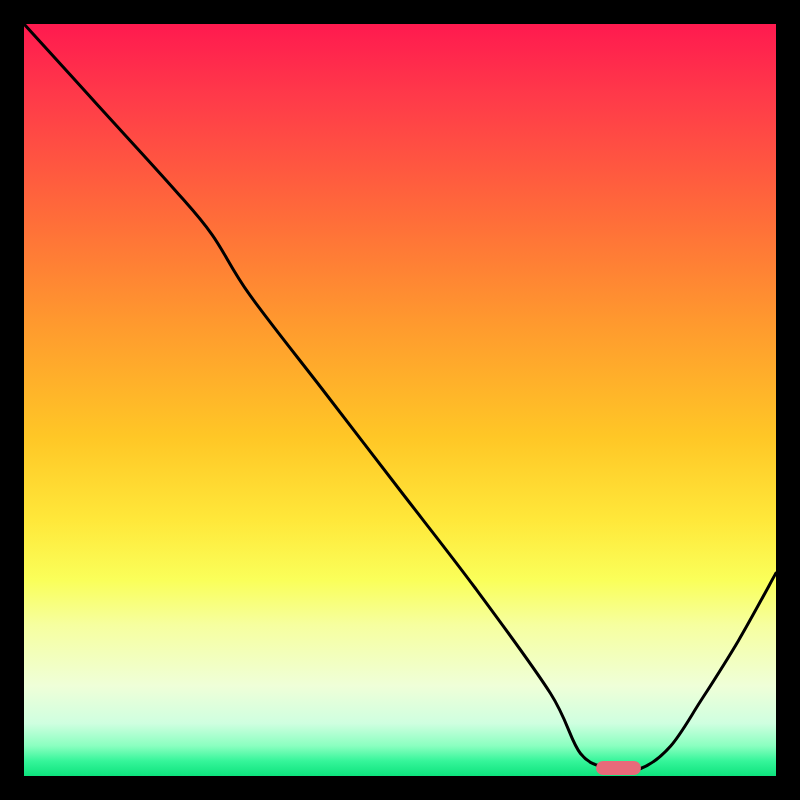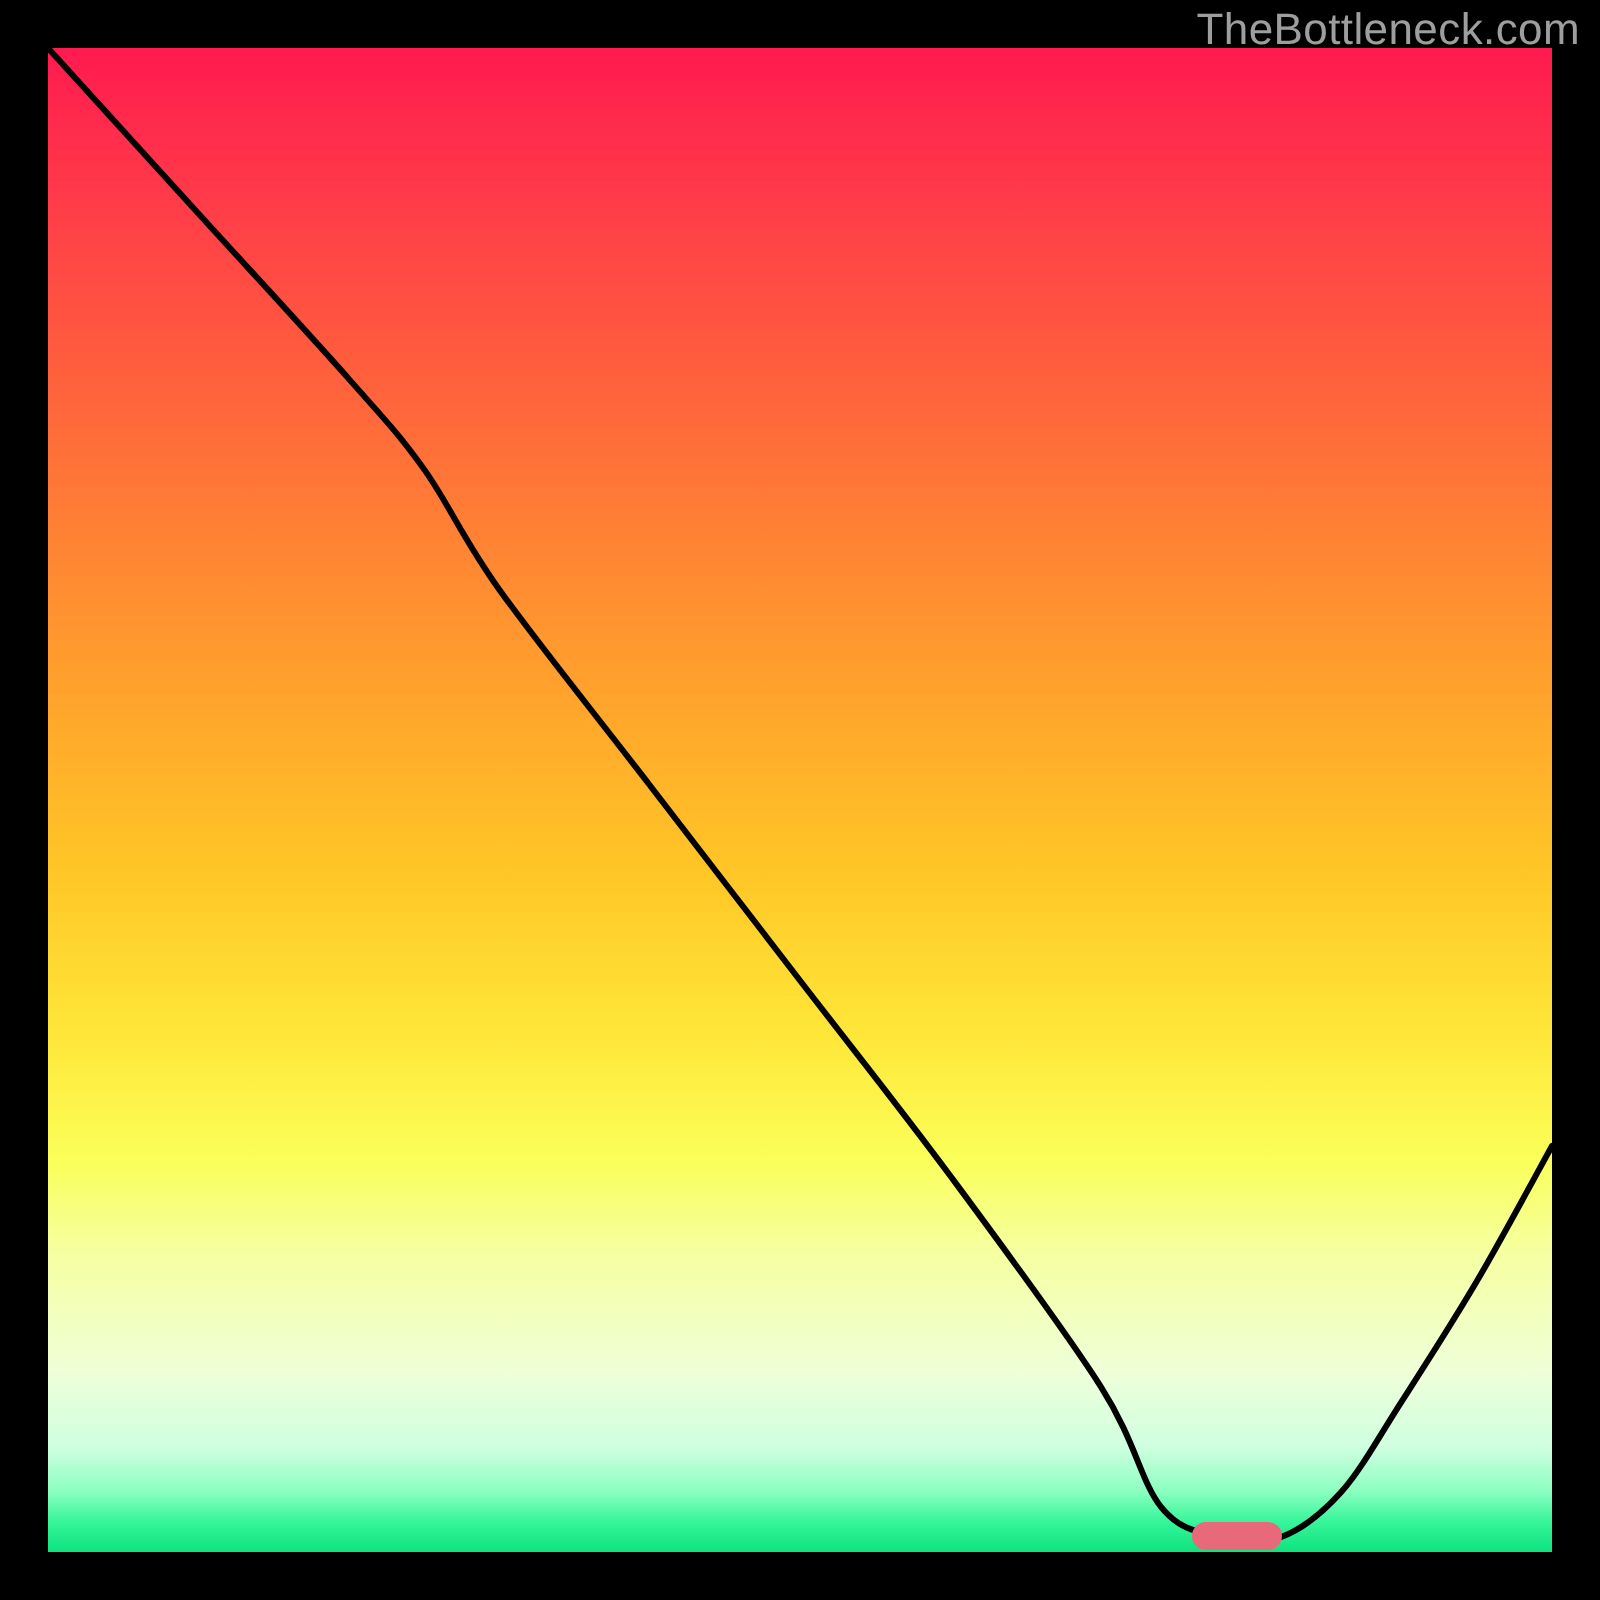--- a/index.html
+++ b/index.html
@@ -61,21 +61,20 @@
     width: 48px;
     height: 14px;
     background: #e86a7a;
     border-radius: 7px;
   }
 </style>
 </head>
 <body>
 <div class="frame">
 
-  <span class="watermark">TheBottleneck.com</span>
 
   <div class="plot">
     <svg class="curve" viewBox="0 0 752 752" preserveAspectRatio="none">
       <path id="curvePath" fill="none" stroke="#000" stroke-width="3" stroke-linejoin="round" stroke-linecap="round" d="M 0 0 C 12.533333333333333 13.786666666666664, 50.13333333333334 55.14666666666666, 75.2 82.71999999999998 C 100.26666666666667 110.29333333333331, 131.6 144.1333333333333, 150.4 165.43999999999997 C 169.20000000000002 186.74666666666664, 175.46666666666667 193.01333333333338, 188 210.56000000000003 C 200.53333333333333 228.10666666666668, 206.79999999999998 244.39999999999998, 225.6 270.71999999999997 C 244.4 297.03999999999996, 275.73333333333335 335.8933333333333, 300.8 368.48 C 325.8666666666667 401.0666666666667, 350.93333333333334 433.65333333333336, 376 466.24 C 401.06666666666666 498.82666666666665, 426.1333333333333 530.16, 451.2 564 C 476.26666666666665 597.84, 508.8533333333333 641.7066666666667, 526.4 669.28 C 543.9466666666666 696.8533333333332, 546.4533333333334 716.9066666666666, 556.48 729.4399999999999 C 566.5066666666667 741.9733333333332, 576.5333333333334 741.9733333333334, 586.5600000000001 744.48 C 596.5866666666667 746.9866666666667, 606.6133333333333 748.24, 616.64 744.48 C 626.6666666666666 740.72, 636.6933333333334 733.1999999999999, 646.72 721.92 C 656.7466666666667 710.64, 665.5200000000001 694.3466666666667, 676.8000000000001 676.8000000000001 C 688.08 659.2533333333334, 701.8666666666667 637.9466666666667, 714.4 616.6400000000001 C 726.9333333333333 595.3333333333335, 745.7333333333333 560.24, 752 548.96"></path>
     </svg>
     <div class="marker" id="optimalMarker" style="left: 571.52px; width: 45.12px; top: 737.48px;"></div>
   </div>
 
 </div>
 

